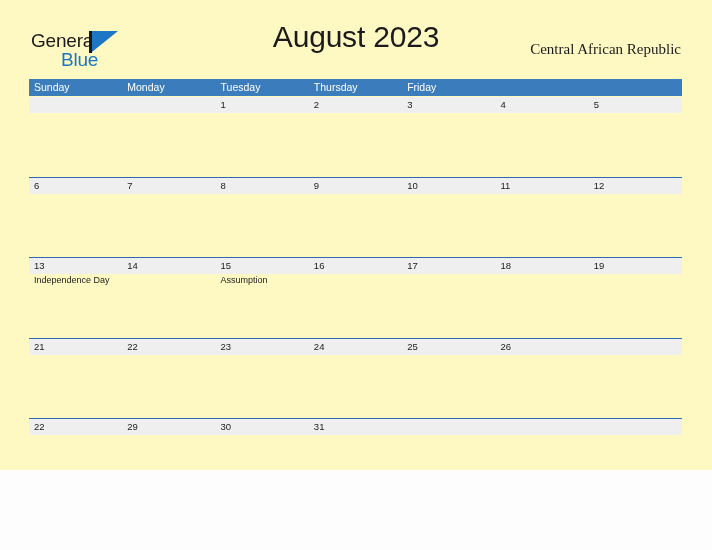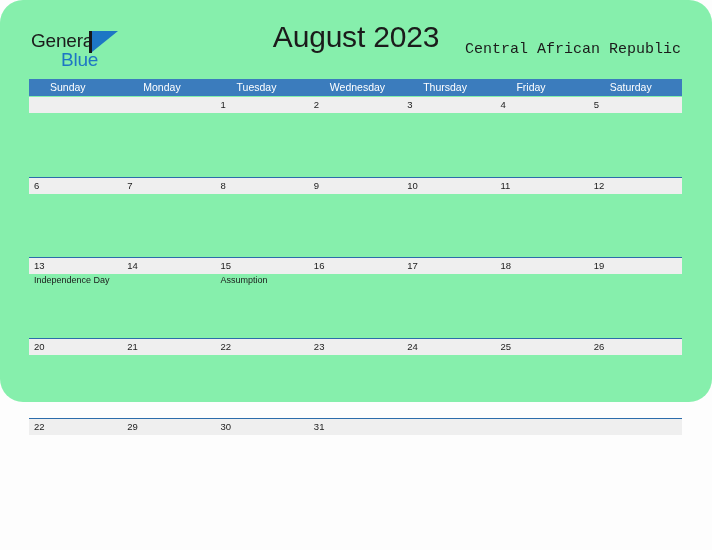--- a/index.html
+++ b/index.html
@@ -10,23 +10,22 @@
     width: 712px;
     height: 550px;
     background: #fdfdfd;
     font-family: "Liberation Sans", sans-serif;
     overflow: hidden;
   }
 
   .page {
     position: relative;
     width: 712px;
-    height: 402px;
-    background: #86efac;
-    border-radius: 23px;
+    height: 470px;
+    background: #fef9c3;
   }
 
   
   .header {
     position: absolute;
     left: 0;
     top: 0;
     width: 712px;
     height: 78px;
   }
@@ -94,21 +93,21 @@
     font-weight: normal;
     letter-spacing: -0.2px;
   }
 
   .country {
     position: absolute;
     right: 31px;
     top: 41px;
     font-size: 15px;
     color: #1b1b1b;
-    font-family: Liberation Mono, monospace;
+    font-family: Liberation Serif, serif;
   }
 
   
   .calendar {
     position: absolute;
     left: 29px;
     top: 79px;
     width: 653px;
   }
 
@@ -117,21 +116,21 @@
     width: 653px;
     height: 17px;
     background: #3b7cbd;
   }
   .weekday-cell {
     width: 93.285px;
     height: 17px;
     line-height: 17px;
     color: #ffffff;
     font-size: 10.5px;
-    padding-left: 21px;
+    padding-left: 5px;
     box-sizing: border-box;
     font-family: "Liberation Sans", sans-serif;
     white-space: nowrap;
     overflow: hidden;
   }
 
   .week-row {
     position: relative;
     width: 653px;
     height: 80.5px;
@@ -207,24 +206,22 @@
     <div class="country">Central African Republic</div>
 
   </div>
 
   <div class="calendar">
 
     <div class="weekday-row">
       <div class="weekday-cell">Sunday</div>
       <div class="weekday-cell">Monday</div>
       <div class="weekday-cell">Tuesday</div>
-      <div class="weekday-cell">Wednesday</div>
       <div class="weekday-cell">Thursday</div>
       <div class="weekday-cell">Friday</div>
-      <div class="weekday-cell">Saturday</div>
     </div>
 
     <div class="week-row first">
 
       <div class="band"></div>
       <div class="cells">
         <div class="day-cell">
           <span class="day-number"></span>
           <span class="day-event"></span>
         </div>
@@ -323,24 +320,20 @@
           <span class="day-event"></span>
         </div>
       </div>
     </div>
 
     <div class="week-row">
       <div class="topline"></div>
       <div class="band"></div>
       <div class="cells">
         <div class="day-cell">
-          <span class="day-number">20</span>
-          <span class="day-event"></span>
-        </div>
-        <div class="day-cell">
           <span class="day-number">21</span>
           <span class="day-event"></span>
         </div>
         <div class="day-cell">
           <span class="day-number">22</span>
           <span class="day-event"></span>
         </div>
         <div class="day-cell">
           <span class="day-number">23</span>
           <span class="day-event"></span>

